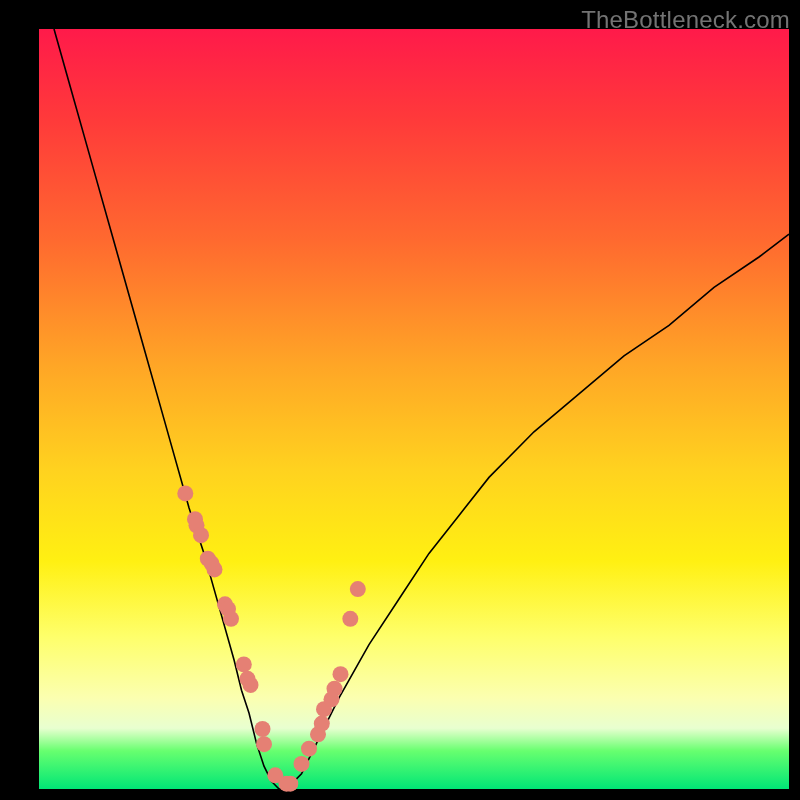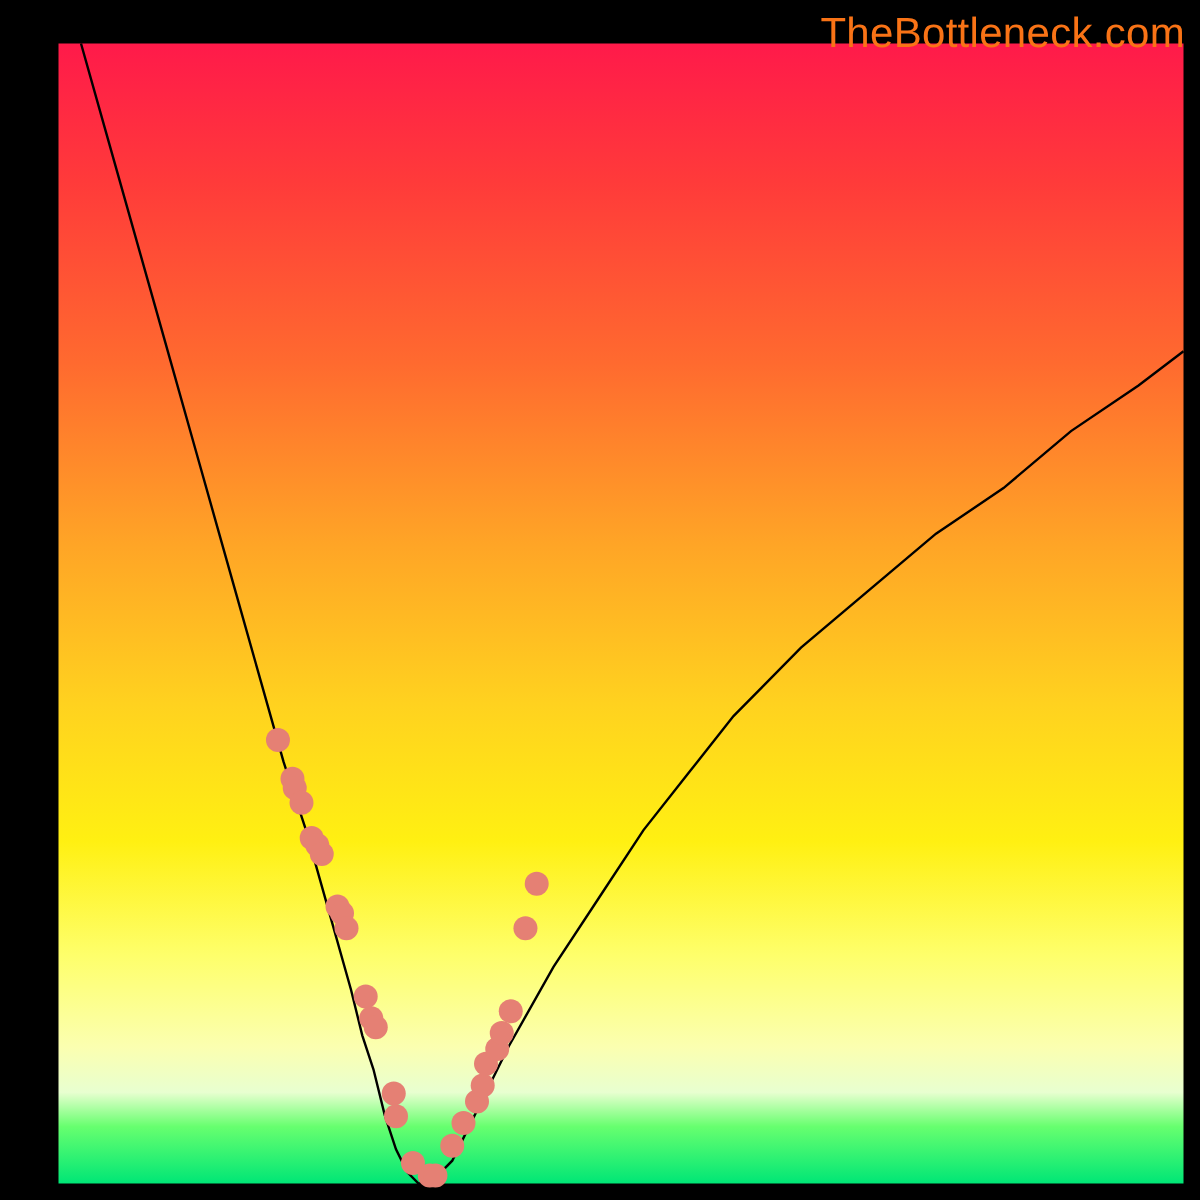--- a/index.html
+++ b/index.html
@@ -14,21 +14,21 @@
       #fff012 70%,
       #feff6b 80%,
       #fbffb0 88%,
       #e8ffd0 92%,
       #67ff6f 95%,
       #00e676 100%);
   }
   svg.overlay{position:absolute;left:39px;top:29px;width:750px;height:760px;overflow:visible}
   .curve{fill:none;stroke:#000;stroke-width:1.6}
   .dot{fill:#e58074}
-  .watermark{position:absolute;top:6px;right:10px;color:#f97316;font-size:28px;letter-spacing:.2px}
+  .watermark{position:absolute;top:6px;right:10px;color:#737373;font-size:24px;letter-spacing:.2px}
 </style>
 </head>
 <body>
 
 <div class="plot-wrap">
   <div class="plot-area"></div>
 
   <svg class="overlay" viewBox="0 0 750 760" preserveAspectRatio="none">
     <path id="curve-path" class="curve" d="M15.0 0.0 L30.0 53.2 L45.0 106.4 L60.0 159.6 L75.0 212.8 L90.0 266.0 L105.0 319.2 L120.0 372.4 L135.0 425.6 L150.0 478.8 L165.0 524.4 L180.0 577.6 L195.0 630.8 L202.5 661.2 L210.0 684.0 L217.5 714.4 L225.0 737.2 L232.5 752.4 L240.0 760.0 L247.5 760.0 L255.0 752.4 L262.5 744.8 L270.0 729.6 L285.0 699.2 L300.0 668.8 L330.0 615.6 L360.0 570.0 L390.0 524.4 L420.0 486.4 L450.0 448.4 L495.0 402.8 L540.0 364.8 L585.0 326.8 L630.0 296.4 L675.0 258.4 L720.0 228.0 L750.0 205.2"></path>
     <g id="dots-group">

